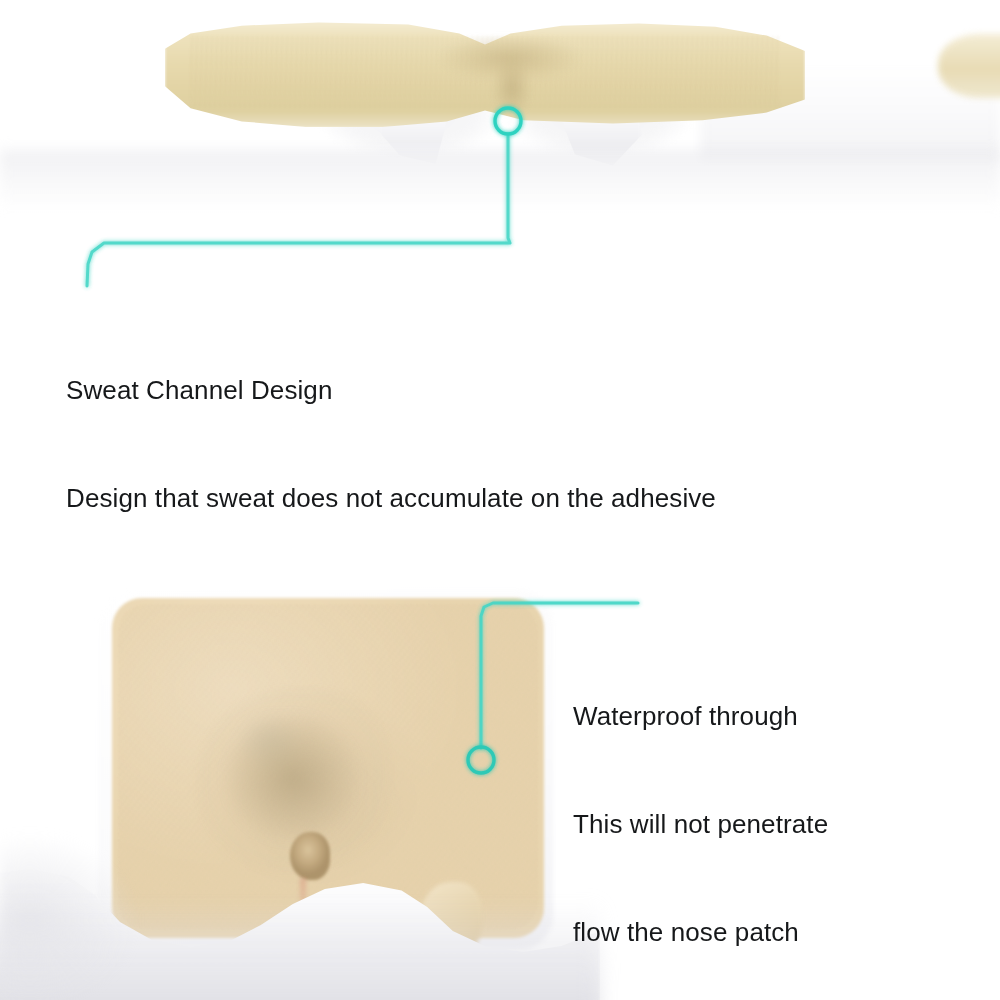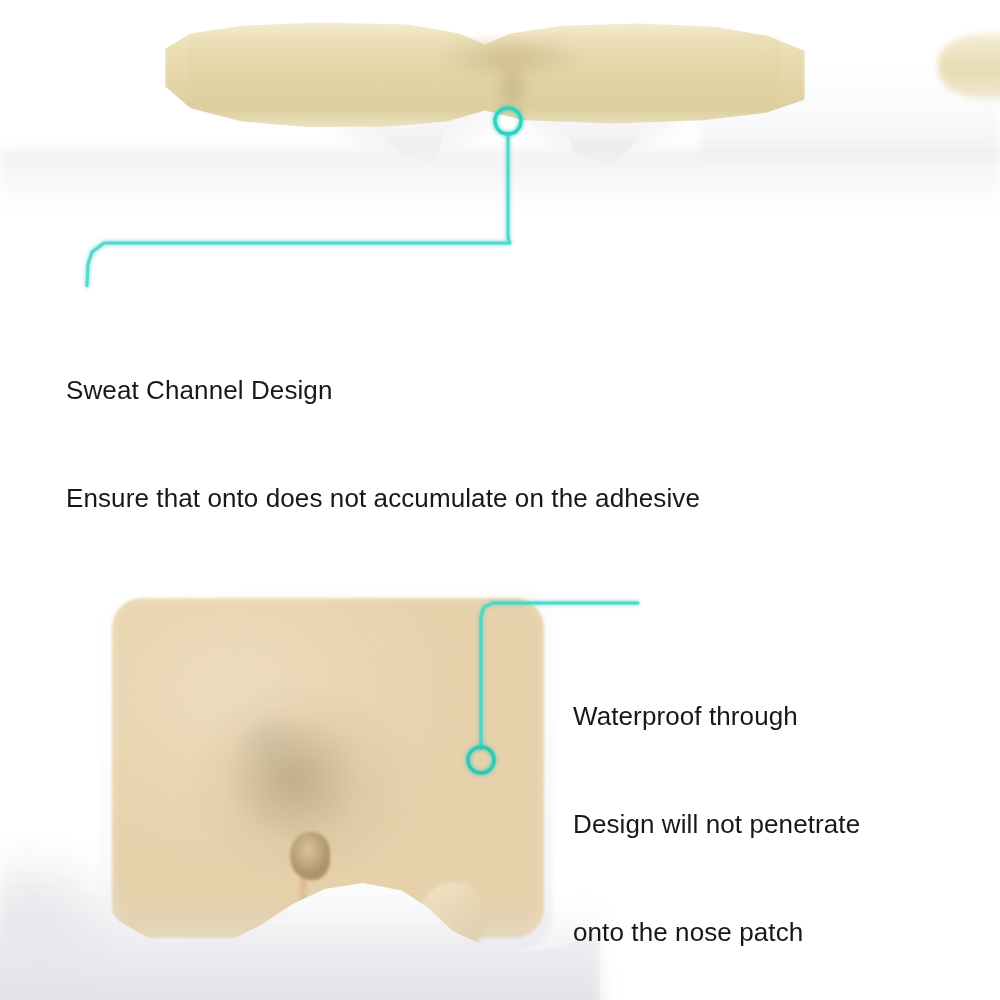--- a/index.html
+++ b/index.html
@@ -360,23 +360,23 @@
     </g>
 
     <g>
       <polyline points="481,748 481,616 484,607 493,603 638,603" fill="none" stroke="#45d6c6" stroke-width="3" stroke-linecap="round" stroke-linejoin="round" filter="url(#soft-glow)" opacity="0.94"></polyline>
       <circle cx="481" cy="760" r="13" fill="none" stroke="#2fc9b6" stroke-width="3.4" filter="url(#soft-glow)"></circle>
     </g>
   </svg>
 
   <div id="caption-top" class="caption-block">
     <span class="caption-line">Sweat Channel Design</span>
-    <span class="caption-line">Ensure that onto does not accumulate on the adhesive</span>
+    <span class="caption-line">Design that sweat does not accumulate on the adhesive</span>
   </div>
 
   <div id="caption-bottom" class="caption-block">
     <span class="caption-line">Waterproof through</span>
-    <span class="caption-line">Design will not penetrate</span>
-    <span class="caption-line">onto the nose patch</span>
+    <span class="caption-line">This will not penetrate</span>
+    <span class="caption-line">flow the nose patch</span>
     
   </div>
 
 </div>
 
 </body></html>

